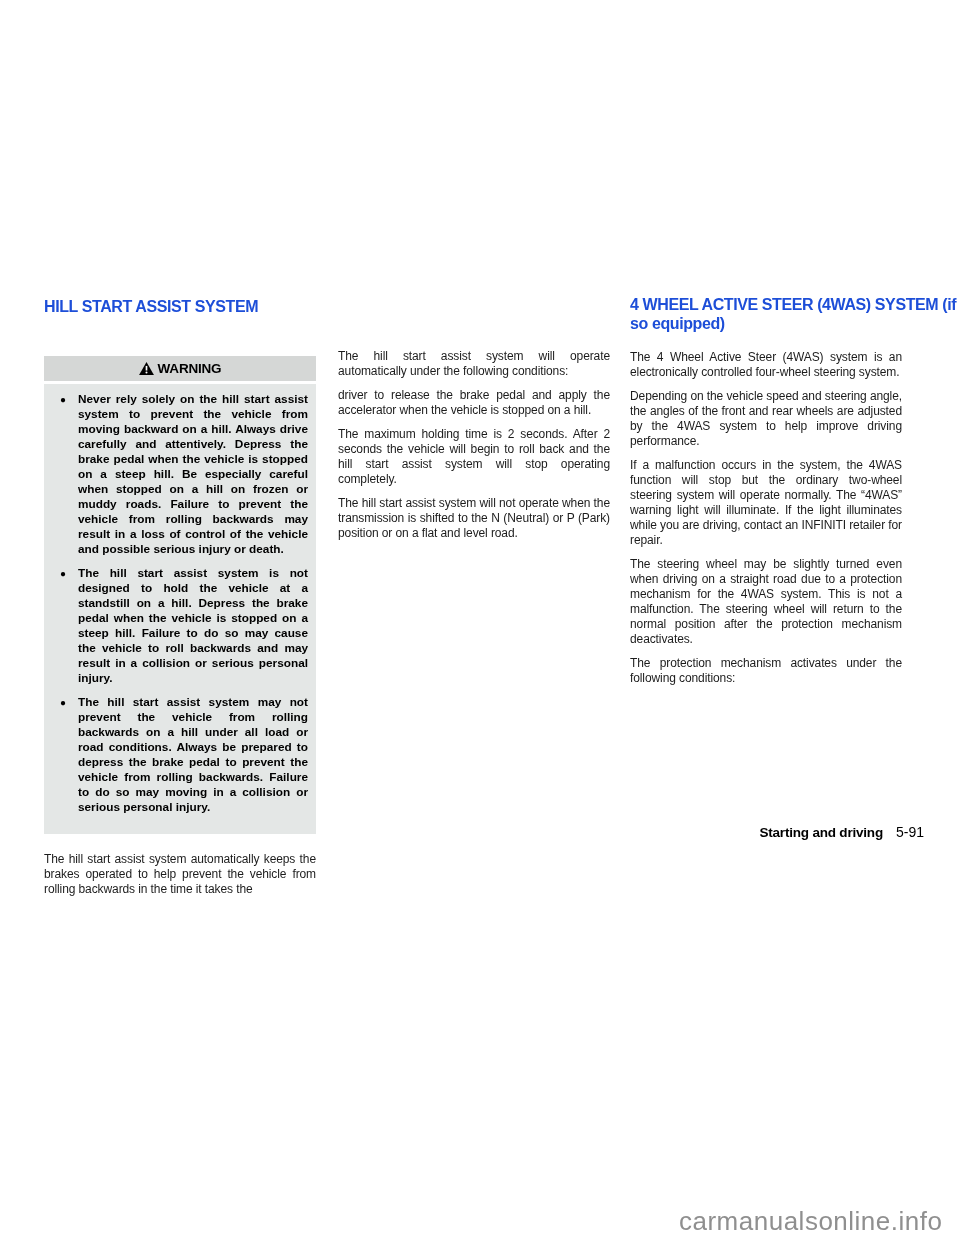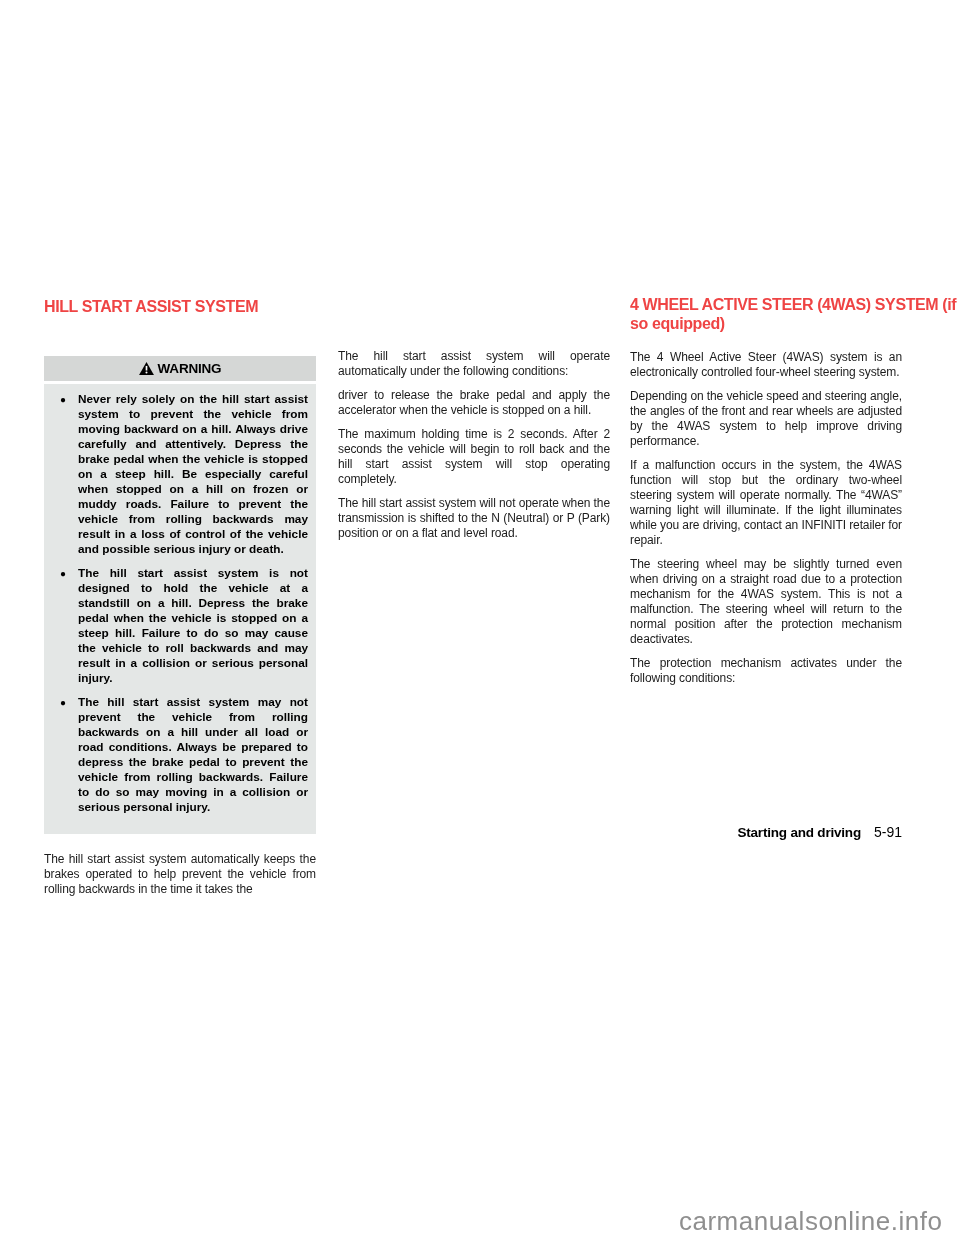--- a/index.html
+++ b/index.html
@@ -2,21 +2,21 @@
 <html style="--warn-head: #d5d7d6; --warn-body: #e4e7e6; --wm: #8f8f8f;"><head>
 <meta charset="utf-8">
 <style>
   html,body { margin:0; padding:0; }
   .page {
     position:relative; width:960px; height:1242px; background:#ffffff;
     font-family:"Liberation Sans", sans-serif; color:#1c1c1c; overflow:hidden;
   }
   .col { position:absolute; width:272px; }
   .heading {
-    margin:0; color:#ef4444; font-size:16px; font-weight:bold; line-height:19px;
+    margin:0; color:#1d4ed8; font-size:16px; font-weight:bold; line-height:19px;
     letter-spacing:-0.4px; white-space:pre-line; width:330px;
   }
   .body-text, .para { font-size:12px; line-height:15px; letter-spacing:-0.1px; text-align:justify; }
   .para { margin:0 0 9px 0; }
   
   .warning-box { margin-top:40px; width:272px; }
   .warning-title {
     background:var(--warn-head,#d5d7d6); height:25px; margin-bottom:3px;
     display:flex; align-items:center; justify-content:center;
     font-weight:bold; font-size:13.5px; color:#000; letter-spacing:-0.2px;
@@ -30,21 +30,21 @@
   ul.bullets li { position:relative; padding-left:19px; margin:0 0 9px 0; text-align:justify; }
   ul.bullets li:last-child { margin-bottom:0; }
   ul.bullets li::before {
     content:"\25CF"; position:absolute; left:0; top:0; font-size:10px;
   }
   .warning-body ul.bullets li { padding-left:18px; }
   .after-box { margin-top:18px; }
   .mb0 { margin-bottom:0; }
   
   .footer {
-    position:absolute; top:824px; right:58px;
+    position:absolute; top:824px; right:36px;
     display:flex; align-items:baseline; gap:13px;
   }
   .footer .section { font-weight:bold; font-size:13.5px; color:#000; letter-spacing:-0.2px; }
   .footer .pageno { font-size:14px; color:#000; }
   
   .watermark {
     position:absolute; top:1207px; left:679px; font-size:26px; line-height:28px;
     color:var(--wm,#8f8f8f); letter-spacing:0.5px;
   }
 </style>

